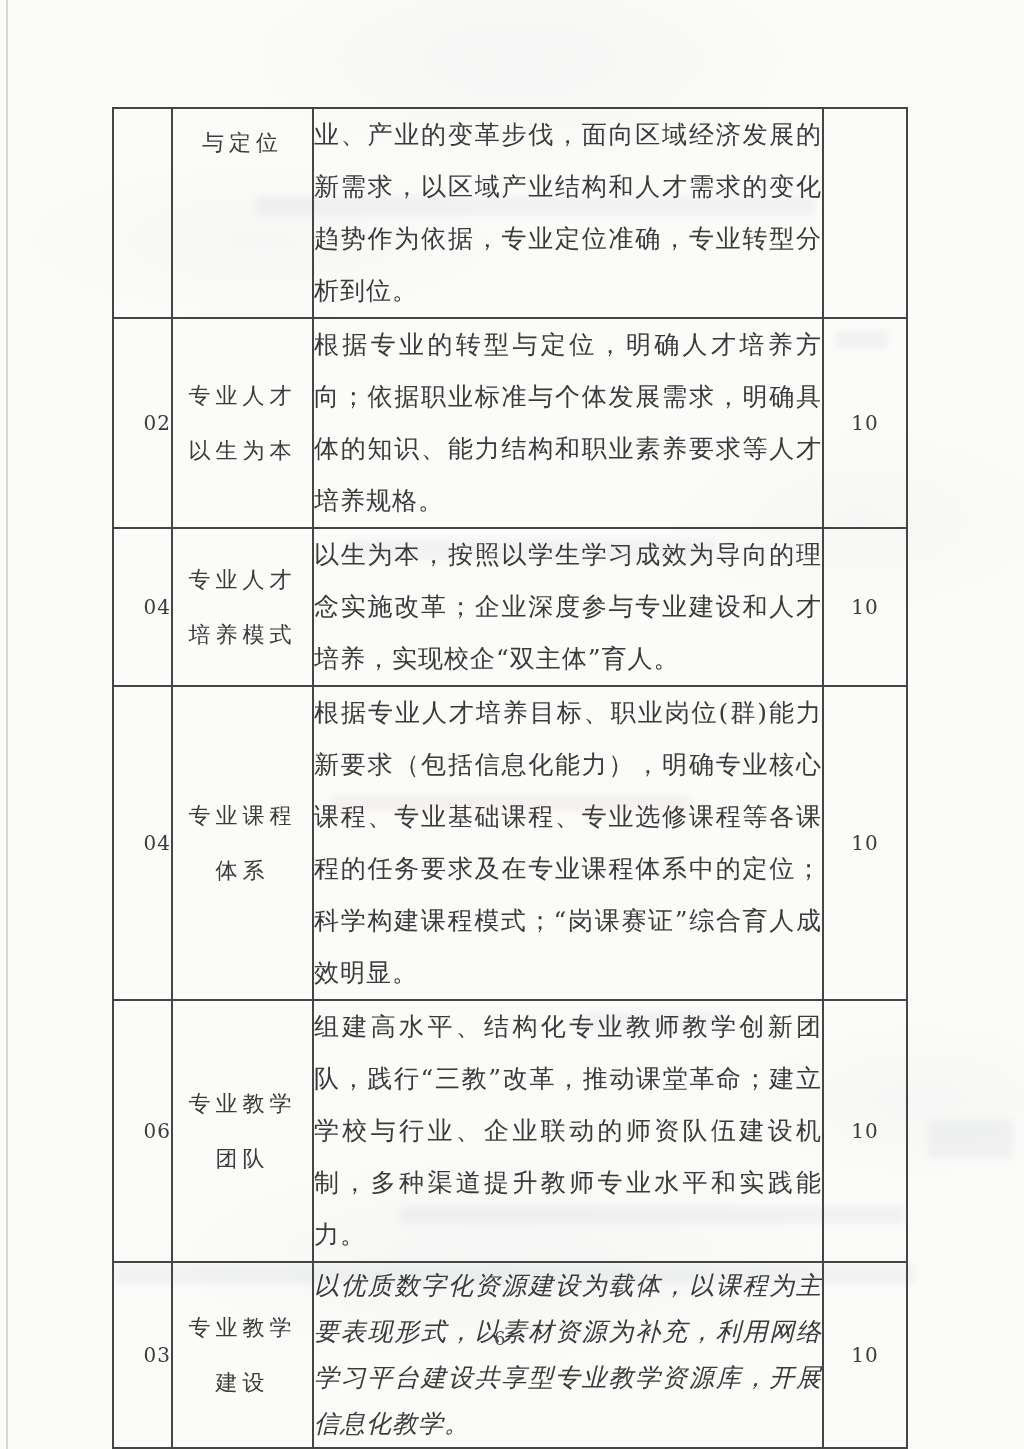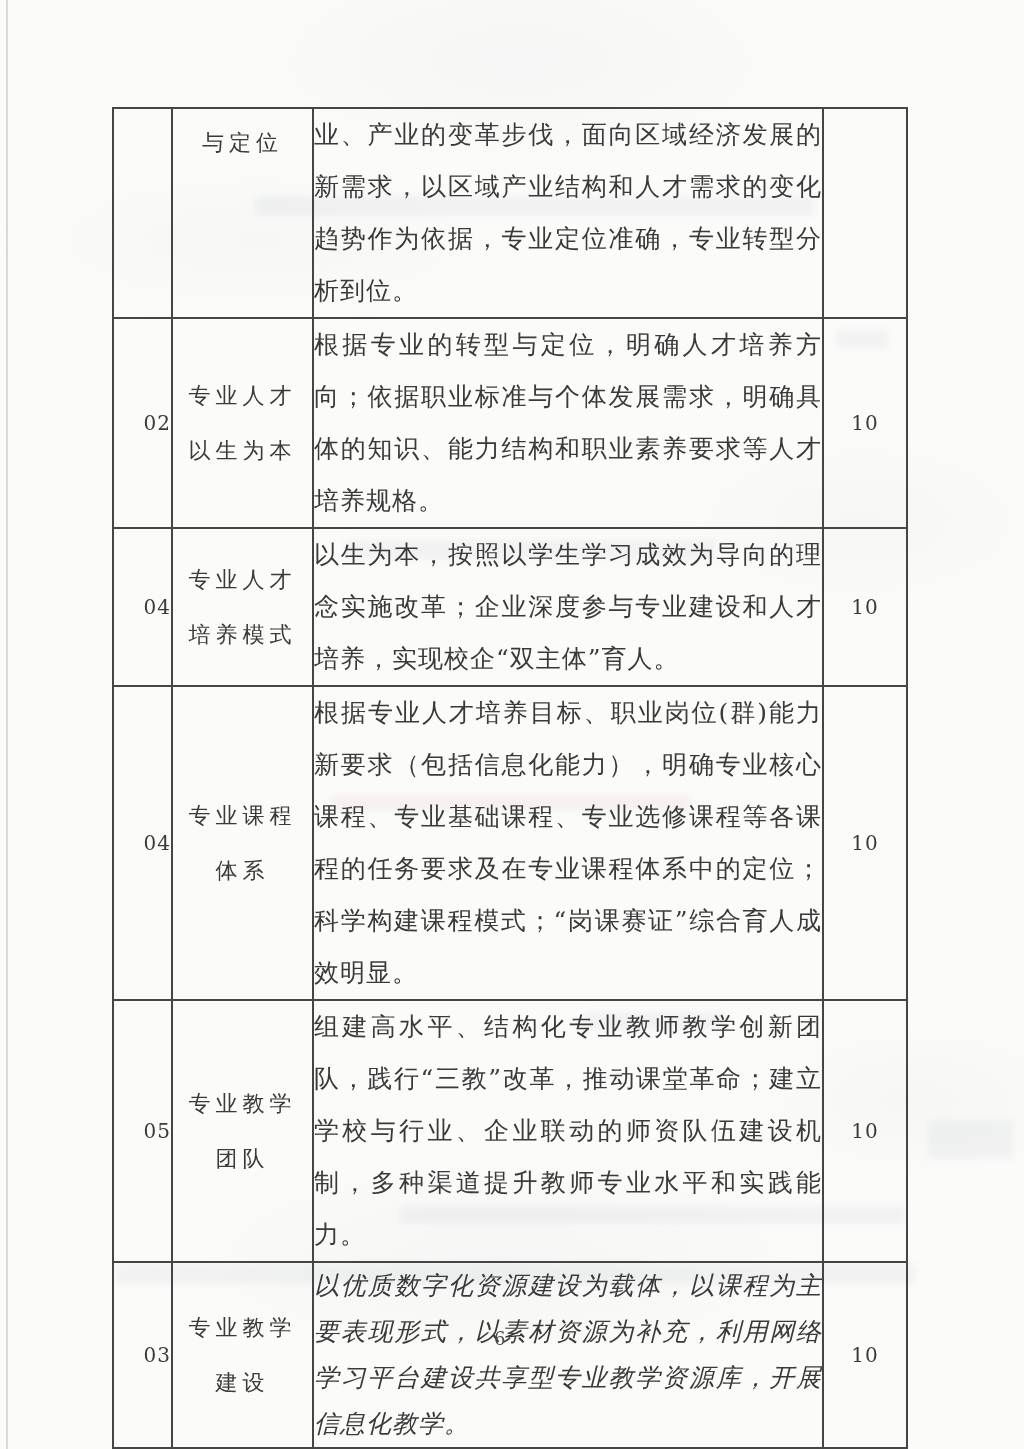--- a/index.html
+++ b/index.html
@@ -166,21 +166,21 @@
       <tr class="r3">
         <td class="num-cell"><span>04</span></td>
         <td class="cat-cell">
           <div class="cat-line">专业课程</div>
           <div class="cat-line">体系</div>
         </td>
         <td class="desc-cell"><span>根据专业人才培养目标、职业岗位(群)能力新要求（包括信息化能力），明确专业核心课程、专业基础课程、专业选修课程等各课程的任务要求及在专业课程体系中的定位；科学构建课程模式；“岗课赛证”综合育人成效明显。</span></td>
         <td class="score-cell"><span>10</span></td>
       </tr>
       <tr class="r4">
-        <td class="num-cell"><span>05</span></td>
+        <td class="num-cell"><span>06</span></td>
         <td class="cat-cell">
           <div class="cat-line">专业教学</div>
           <div class="cat-line">团队</div>
         </td>
         <td class="desc-cell"><span>组建高水平、结构化专业教师教学创新团队，践行“三教”改革，推动课堂革命；建立学校与行业、企业联动的师资队伍建设机制，多种渠道提升教师专业水平和实践能力。</span></td>
         <td class="score-cell"><span>10</span></td>
       </tr>
       <tr class="r5">
         <td class="num-cell"><span>03</span></td>
         <td class="cat-cell">

